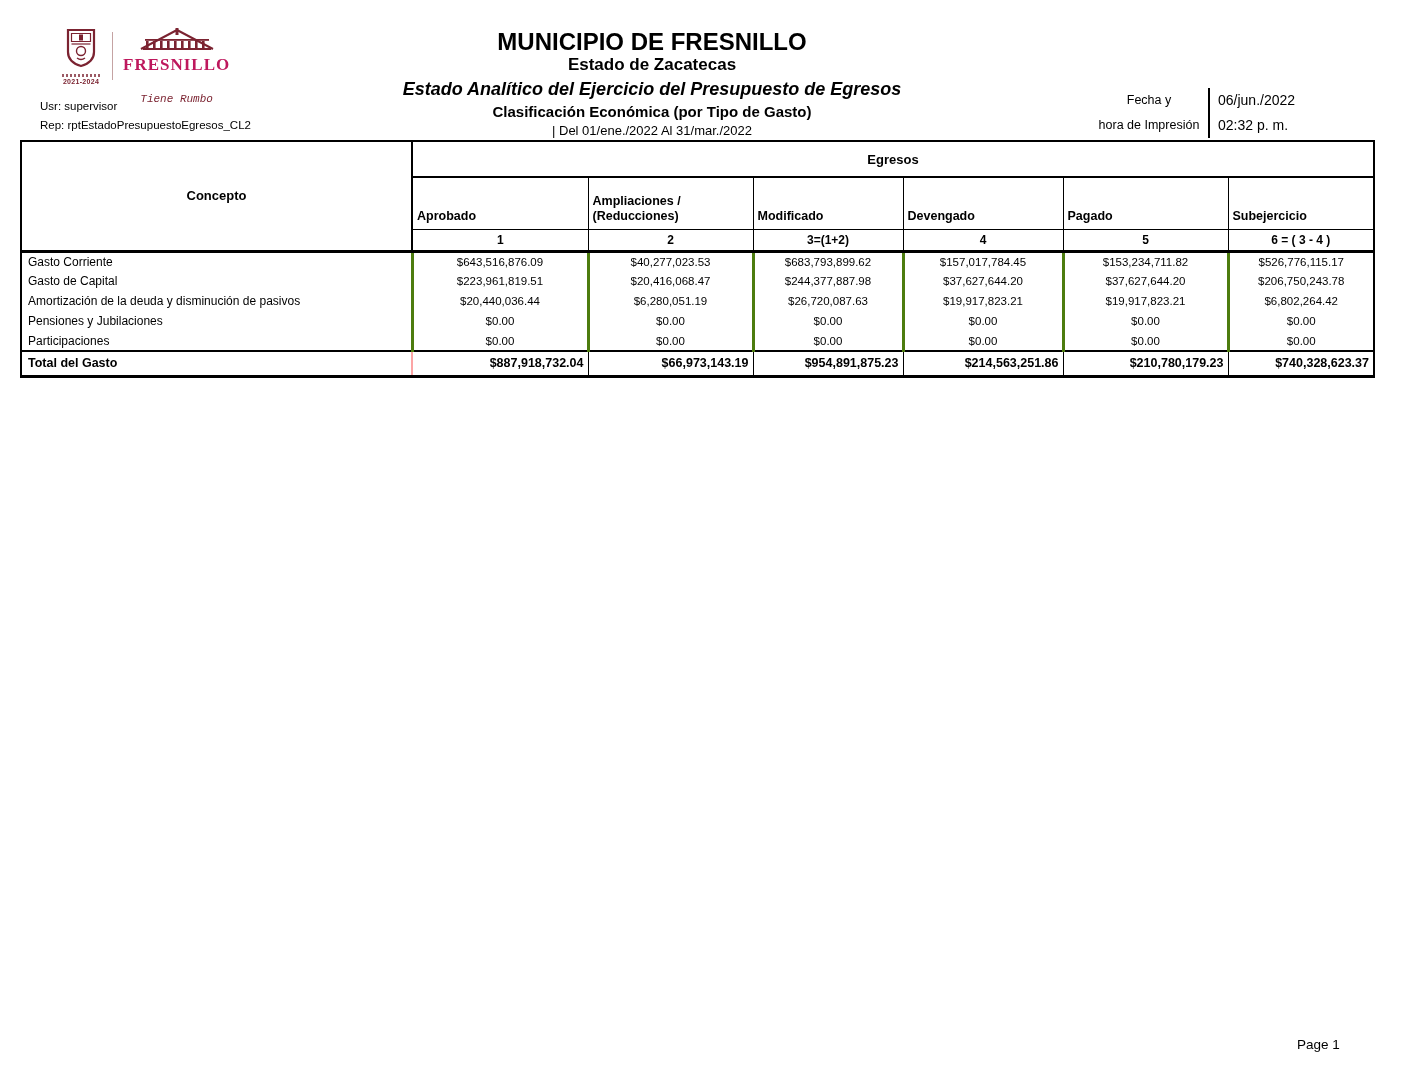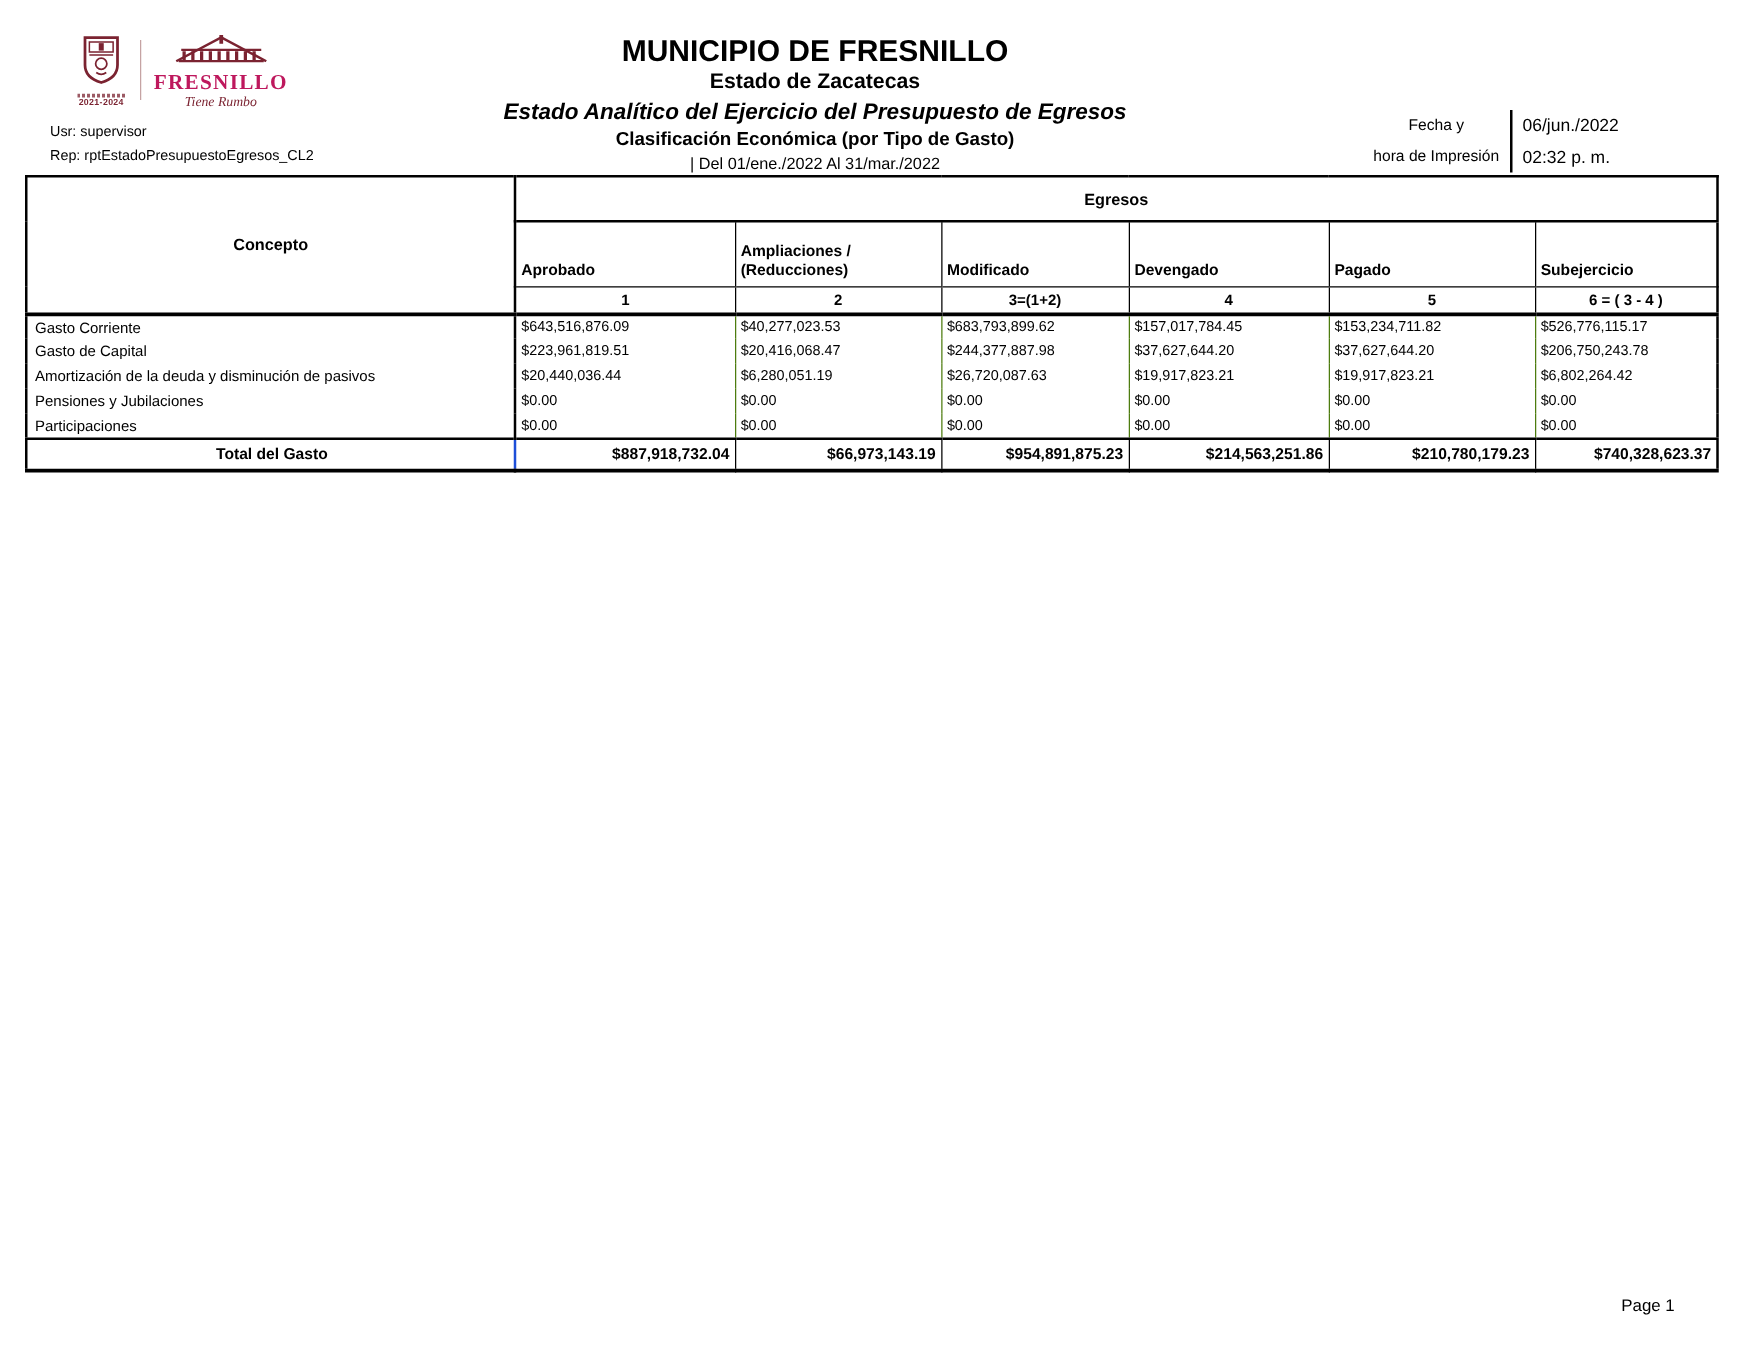--- a/index.html
+++ b/index.html
@@ -12,22 +12,22 @@
   
   .logo { position:absolute; left:58px; top:28px; display:flex; align-items:flex-start; }
   .shield-wrap { width:46px; text-align:center; }
   .shield-microtext { margin:2px auto 0; width:38px; height:3px;
     background:repeating-linear-gradient(90deg,#7b2331 0 2px,transparent 2px 4px); opacity:.75; }
   .shield-years { font-size:7px; color:#7b2331; font-weight:bold; margin-top:1px; letter-spacing:.3px; }
   .logo-divider { width:1px; height:48px; background:#c5a3a3; margin:4px 10px 0 8px; }
   .brand { text-align:center; }
   .wordmark { font-family:"Liberation Serif", serif; font-weight:bold; font-size:17px;
     color:#be185d; letter-spacing:1px; margin-top:1px; }
-  .tagline { font-family:Liberation Serif, serif; font-style:italic; font-size:11px;
-    color:#7b2331; margin-top:0; }
+  .tagline { font-family:Liberation Mono, monospace; font-style:italic; font-size:11px;
+    color:#7b2331; margin-top:18px; }
 
   
   .meta { position:absolute; left:40px; top:97px; font-size:11.5px; line-height:19px; }
 
   
   .titles { position:absolute; left:252px; top:29px; width:800px; text-align:center; }
   .t-org   { font-size:24px; font-weight:bold; line-height:25px; }
   .t-state { font-size:17px; font-weight:bold; line-height:19px; margin-top:1px; }
   .t-report{ font-size:18px; font-weight:bold; line-height:20px; margin-top:5px;font-style:italic; }
   .t-class { font-size:15px; font-weight:bold; line-height:17px; margin-top:4px; }
@@ -51,25 +51,25 @@
     font-weight:bold; font-size:13px; height:36px; }
 
   tr.h2 td { border-left:1px solid #000; border-bottom:1px solid #000;
     height:52px; vertical-align:bottom; padding-bottom:5px; text-align:left;
     font-weight:bold; font-size:12.5px; white-space:pre-line; line-height:15px; }
   tr.h3 td { border-left:1px solid #000; border-bottom:3px solid #000;
     height:22px; text-align:center; vertical-align:middle; font-weight:bold; font-size:12px; }
 
   tr.data-row td { height:20px; font-size:12px; vertical-align:middle; }
   tr.data-row td.c-name { text-align:left; padding-left:6px; border-right:2px solid #000; }
-  tr.data-row td.c-val  { text-align:left; border-left:1px solid #4d7c0f; font-size:11.5px; }
+  tr.data-row td.c-val  { text-align:center; border-left:3px solid #4d7c0f; font-size:11.5px; }
 
   tr.total-row td { height:25px; font-weight:bold; font-size:12.5px;
     border-top:2px solid #000; vertical-align:middle; }
-  tr.total-row td.c-name { text-align:center; padding-left:6px; border-right:2px solid #1d4ed8; }
+  tr.total-row td.c-name { text-align:left; padding-left:6px; border-right:2px solid #fca5a5; }
   tr.total-row td.c-val  { text-align:right; border-left:1px solid #000; }
 
   
   .page-number { position:absolute; left:1297px; top:1037px; font-size:13.5px; }
 </style>
 </head>
 <body>
 
 <div class="page">
 

